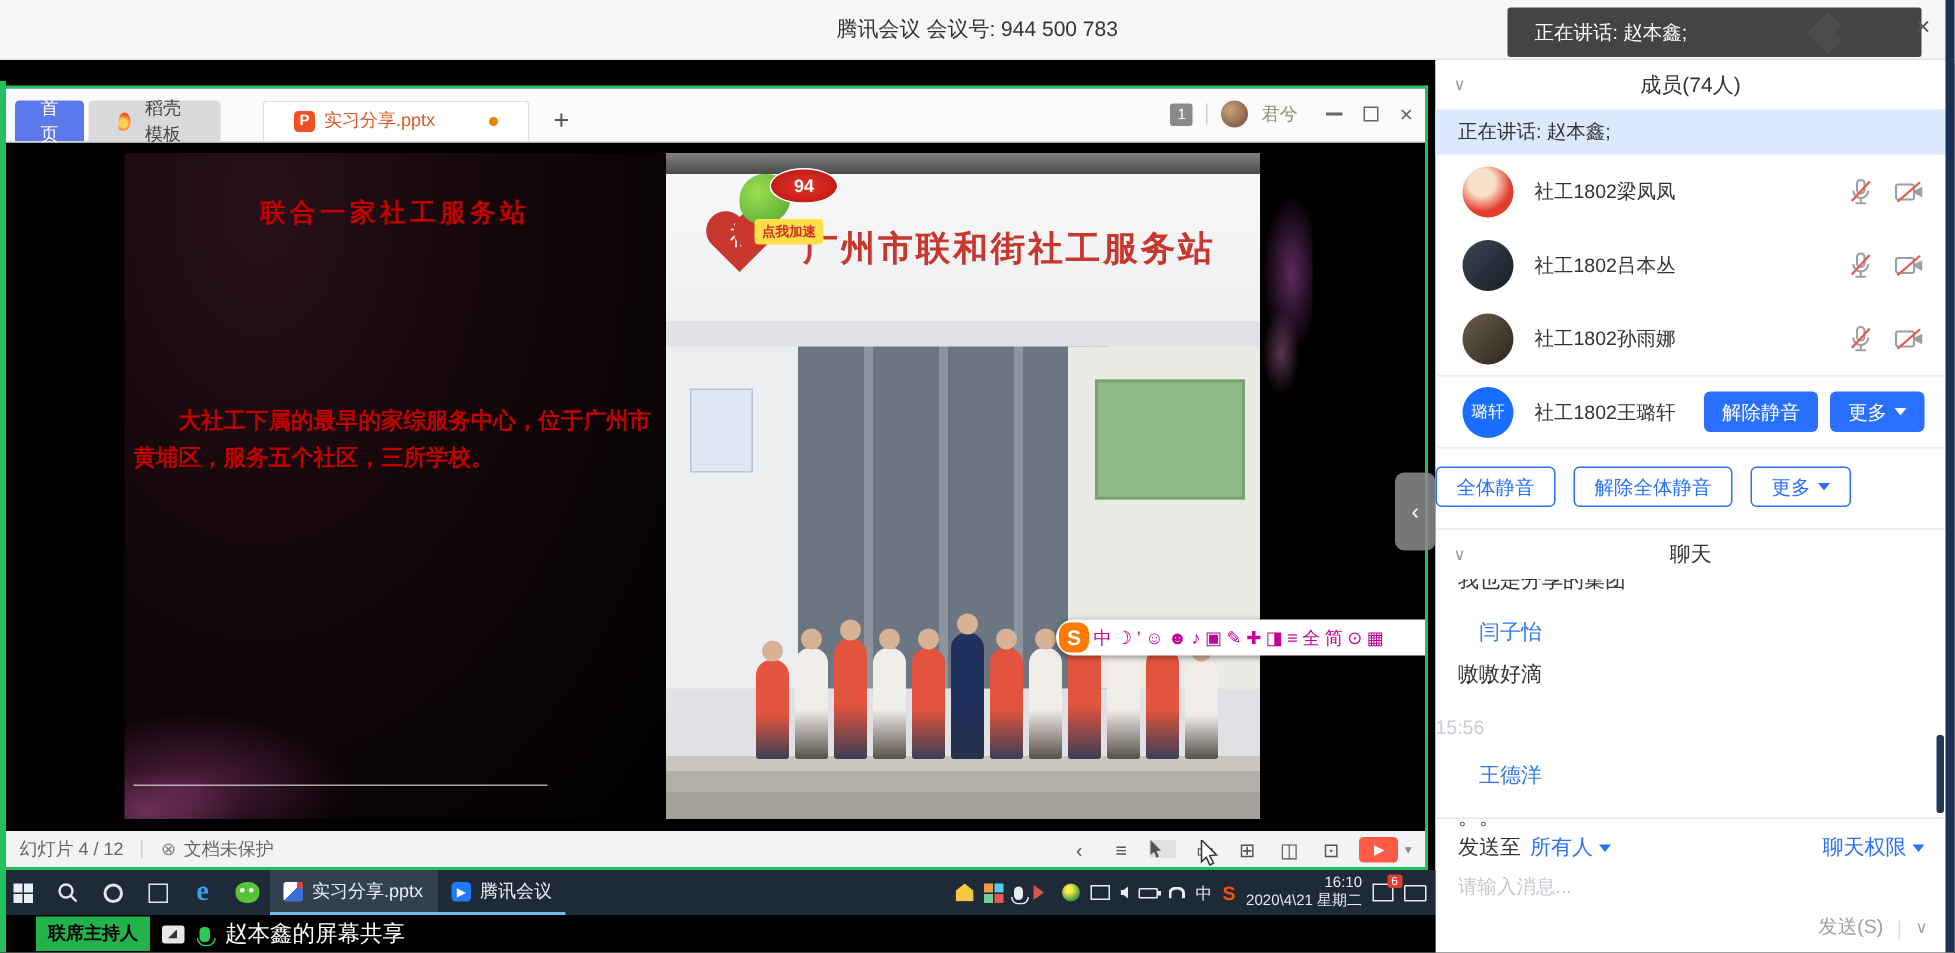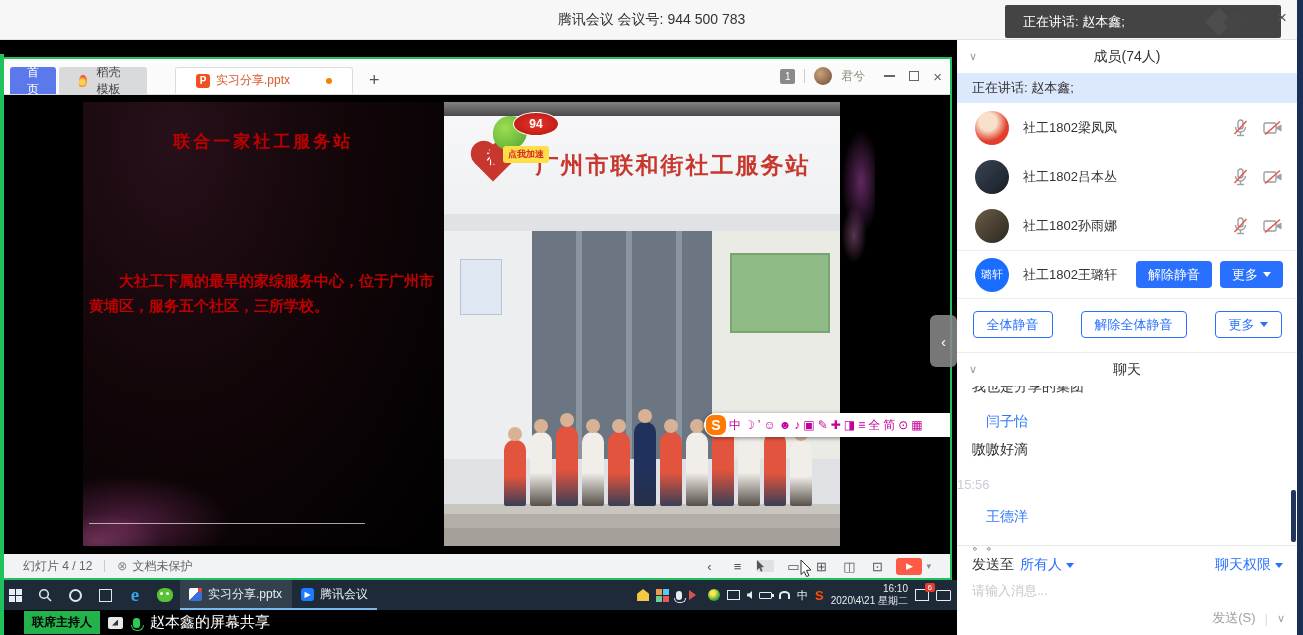--- a/index.html
+++ b/index.html
@@ -79,21 +79,21 @@
 .slogo{width:20px;height:20px;background:#ff7a00;border-radius:7px;color:#fff;font-weight:bold;font-size:14px;line-height:20px;text-align:center;flex:none}
 .sicon{color:#c4009c;font-size:12px;line-height:1;flex:none}
 
 
 .mascot{position:absolute;left:487px;top:16px;width:76px;height:54px;z-index:8}
 .blob{position:absolute;left:2px;top:4px;width:34px;height:34px;border-radius:50% 46% 55% 45%;background:radial-gradient(circle at 35% 35%,#9ede52,#4da32f)}
 .cnt{position:absolute;left:22px;top:0;width:46px;height:24px;background:radial-gradient(#e8352a,#b31410);border:1px solid #fff;border-radius:50%;color:#fff;font-weight:bold;font-size:12px;display:flex;align-items:center;justify-content:center}
 .mlabel{position:absolute;left:12px;top:34px;background:#fde047;border-radius:3px;color:#d42a2a;font-weight:bold;font-size:9px;padding:2px 5px;white-space:nowrap}
 
 
-.statusbar{position:absolute;left:0;bottom:0;width:100%;height:24px;background:#f2f3f4;display:flex;align-items:center;font-size:12px;color:#666;padding:0 19px}
+.statusbar{position:absolute;left:0;bottom:0;width:100%;height:24px;background:#f2f3f4;display:flex;align-items:center;font-size:12px;color:#666;padding:0 9px}
 .sb-sep{width:1px;height:12px;background:#ccc;margin:0 12px}
 .sb-shield{font-size:12px;color:#888;margin-right:5px}
 .sb-right{margin-left:auto;display:flex;align-items:center;gap:10px;color:#555;font-size:13px}
 .sb-ico{width:18px;text-align:center}
 .sb-ico.sel{background:#dfe1e3;border-radius:2px}
 .playbtn{width:26px;height:17px;background:#ff5a46;border-radius:3px;color:#fff;font-size:9px;display:flex;align-items:center;justify-content:center}
 .playcaret{font-size:9px;color:#888;margin-left:-6px}
 
 
 .collapse{position:absolute;left:930px;top:275px;width:27px;height:52px;background:rgba(135,135,135,.88);border-radius:6px;color:#fff;display:flex;align-items:center;justify-content:center;font-size:15px;z-index:7}
@@ -161,21 +161,21 @@
 .av1{background:radial-gradient(circle at 38% 32%,#f9e0c8 28%,#e23d2d 62%)}
 .av2{background:linear-gradient(135deg,#3a4552,#171d26)}
 .av3{background:linear-gradient(135deg,#6b5d49,#2a261f)}
 .av4{background:#1a6eff;color:#fff;font-size:11px;display:flex;align-items:center;justify-content:center}
 .mname{margin-left:14px;font-size:13px;color:#333}
 .mics{margin-left:auto;display:flex;align-items:center;gap:14px}
 .actbtns{margin-left:auto;display:flex;gap:8px}
 .btn-solid{background:#2970ff;color:#fff;border:none;border-radius:4px;font-size:13px;height:27px;padding:0 12px;display:flex;align-items:center;gap:5px;font-family:inherit}
 .btn-line{background:#fff;color:#2970ff;border:1px solid #2970ff;border-radius:4px;font-size:13px;height:27px;padding:0 13px;display:flex;align-items:center;gap:5px;font-family:inherit}
 .carat{width:0;height:0;border:4px solid transparent;border-top:5px solid currentColor;margin-top:4px}
-.footbtns{display:flex;justify-content:center;gap:28px;margin-top:12px}
+.footbtns{display:flex;justify-content:flex-start;gap:12px;margin-top:12px}
 .chatwrap{border-top:1px solid #ececec;margin-top:14px}
 .clipmsg{height:11px;overflow:hidden;padding-left:15px}
 .clipmsg span{display:block;transform:translateY(-8px);font-size:14px;color:#333}
 .chat-sender{padding-left:29px;margin-top:16px;font-size:14px;color:#2f78f7}
 .chat-text{padding-left:15px;margin-top:10px;font-size:14px;color:#333}
 .chat-time{text-align:left;margin-top:18px;font-size:13px;color:#c8ccd4}
 .chatscroll{position:absolute;right:1px;top:450px;width:5px;height:52px;background:#22365c;border-radius:2px}
 .compose{position:absolute;left:0;bottom:0;width:100%;height:90px;border-top:1px solid #e8e8e8}
 .sendrow{display:flex;align-items:center;padding:10px 14px 0 15px;font-size:14px}
 .bluelink{color:#2970ff;display:flex;align-items:center;gap:4px}

